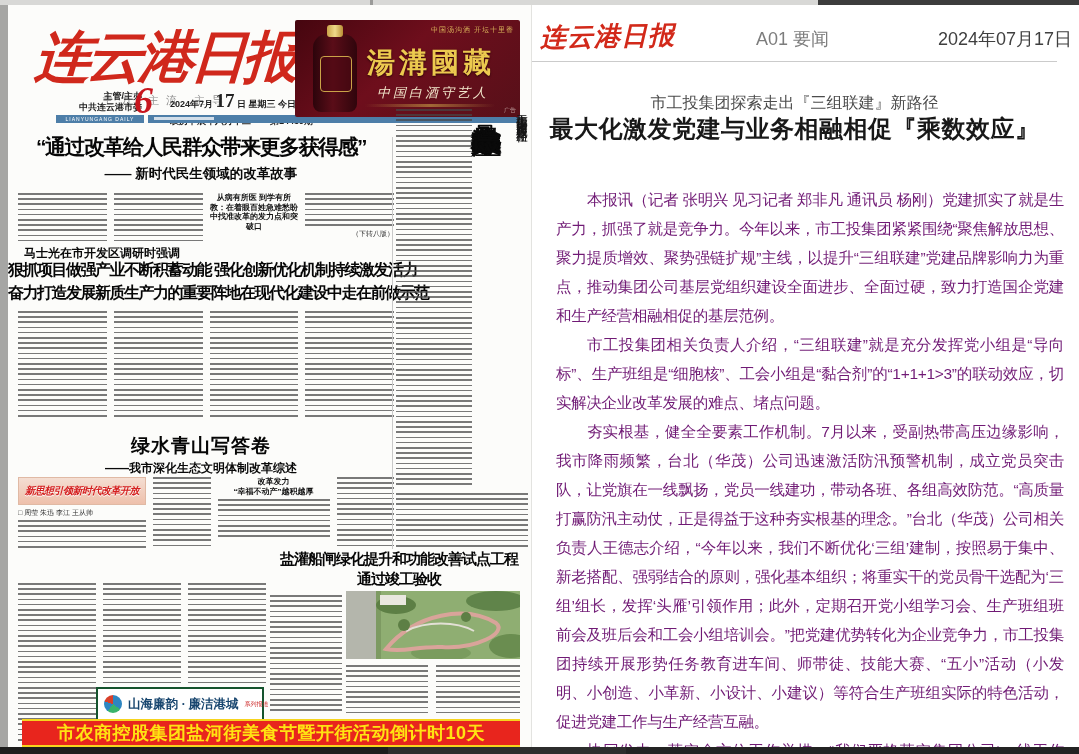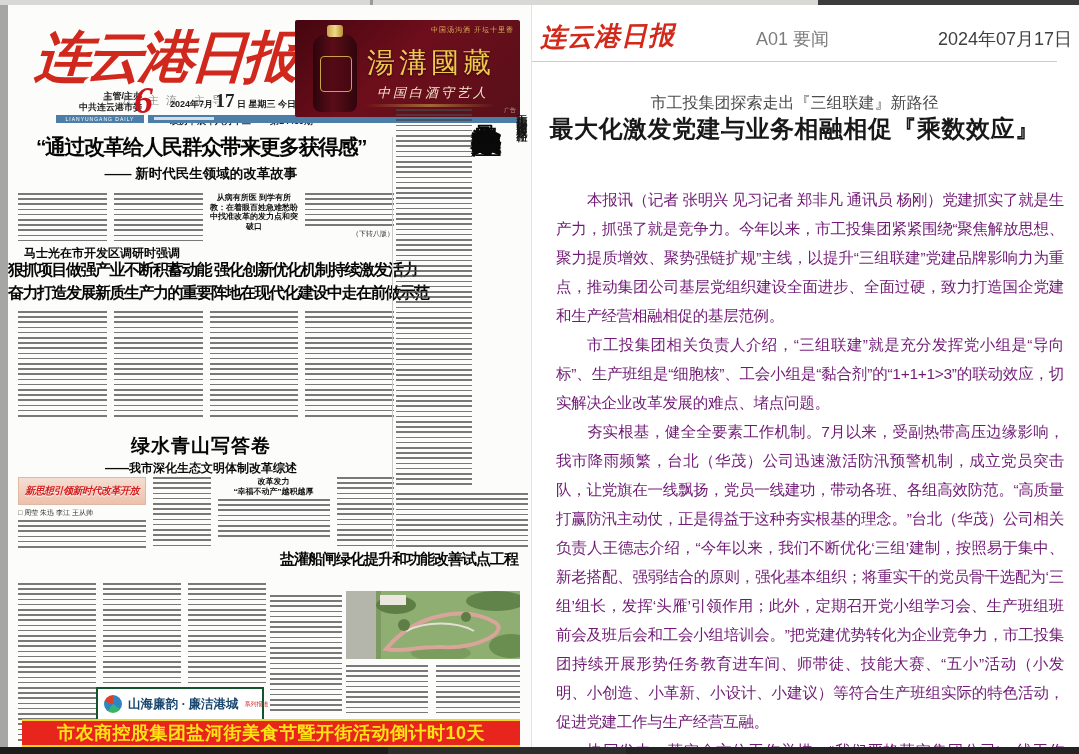--- a/index.html
+++ b/index.html
@@ -39,21 +39,21 @@
   .ad{left:287px;top:15px;width:225px;height:97px;overflow:hidden;
     background:linear-gradient(135deg,#45060f 0%,#6e0e1c 45%,#571019 100%);border-radius:2px;}
   .ad .tag{position:absolute;right:6px;top:5px;font-size:7px;color:#dcb65c;letter-spacing:1px;white-space:nowrap;}
   .ad .bottle{position:absolute;left:18px;top:14px;width:44px;height:78px;
     background:linear-gradient(90deg,#2c040b,#5a0d18 45%,#30050c);border-radius:14px 14px 8px 8px;}
   .ad .bottle:before{content:"";position:absolute;left:14px;top:-9px;width:16px;height:12px;
     background:linear-gradient(90deg,#caa348,#efd98a,#b98f35);border-radius:3px;}
   .ad .bottle .lab{position:absolute;left:7px;top:22px;width:30px;height:34px;border:1px solid #caa348;
     border-radius:4px;background:rgba(80,10,20,.55);}
   .ad .big{position:absolute;left:72px;top:24px;font-family:"Liberation Serif",serif;font-size:28px;
-    font-weight:400;color:#ecc94f;letter-spacing:4px;white-space:nowrap;text-shadow:0 1px 2px #2a0207;}
+    font-weight:700;color:#ecc94f;letter-spacing:4px;white-space:nowrap;text-shadow:0 1px 2px #2a0207;}
   .ad .sub{position:absolute;left:82px;top:64px;font-size:13px;font-style:italic;color:#f3e8cd;
     letter-spacing:3px;white-space:nowrap;}
   .ad .gl{position:absolute;left:70px;top:84px;width:130px;height:3px;
     background:linear-gradient(90deg,transparent,#caa348,transparent);opacity:.6;}
   .ad .adlabel{position:absolute;right:4px;bottom:2px;font-size:6px;color:#b99;}
 
   .h-black{font-weight:900;color:#060606;white-space:nowrap;}
   .a1-head{left:0;top:128px;width:386px;text-align:center;font-size:21px;letter-spacing:-1.5px;}
   .a1-sub{left:0;top:160px;width:386px;text-align:center;font-size:13.5px;font-weight:900;color:#0a0a0a;white-space:nowrap;}
   .cols{display:flex;gap:7px;}
@@ -245,20 +245,21 @@
         </div>
     </div>
 
     <div class="abs promo">
       <div class="logo"></div>
       <div class="t">山海廉韵 · 廉洁港城</div>
       <div class="tag">系列报道</div>
     </div>
 
     <div class="abs a5-h1 h-black">盐灌船闸绿化提升和功能改善试点工程</div>
+    <div class="abs a5-h2 h-black">通过竣工验收</div>
     <div class="abs a5-colL">
         <div class="mt mt-block"></div>
       </div>
     <div class="abs a5-photo">
       <svg width="174" height="68" viewBox="0 0 174 68" xmlns="http://www.w3.org/2000/svg">
         <rect width="174" height="68" fill="#8fae72"></rect>
         <rect width="30" height="68" fill="#b4b6ac"></rect>
         <rect x="30" width="5" height="68" fill="#7d9a62"></rect>
         <ellipse cx="50" cy="14" rx="20" ry="9" fill="#5d7f45"></ellipse>
         <ellipse cx="150" cy="10" rx="30" ry="10" fill="#60844a"></ellipse>

